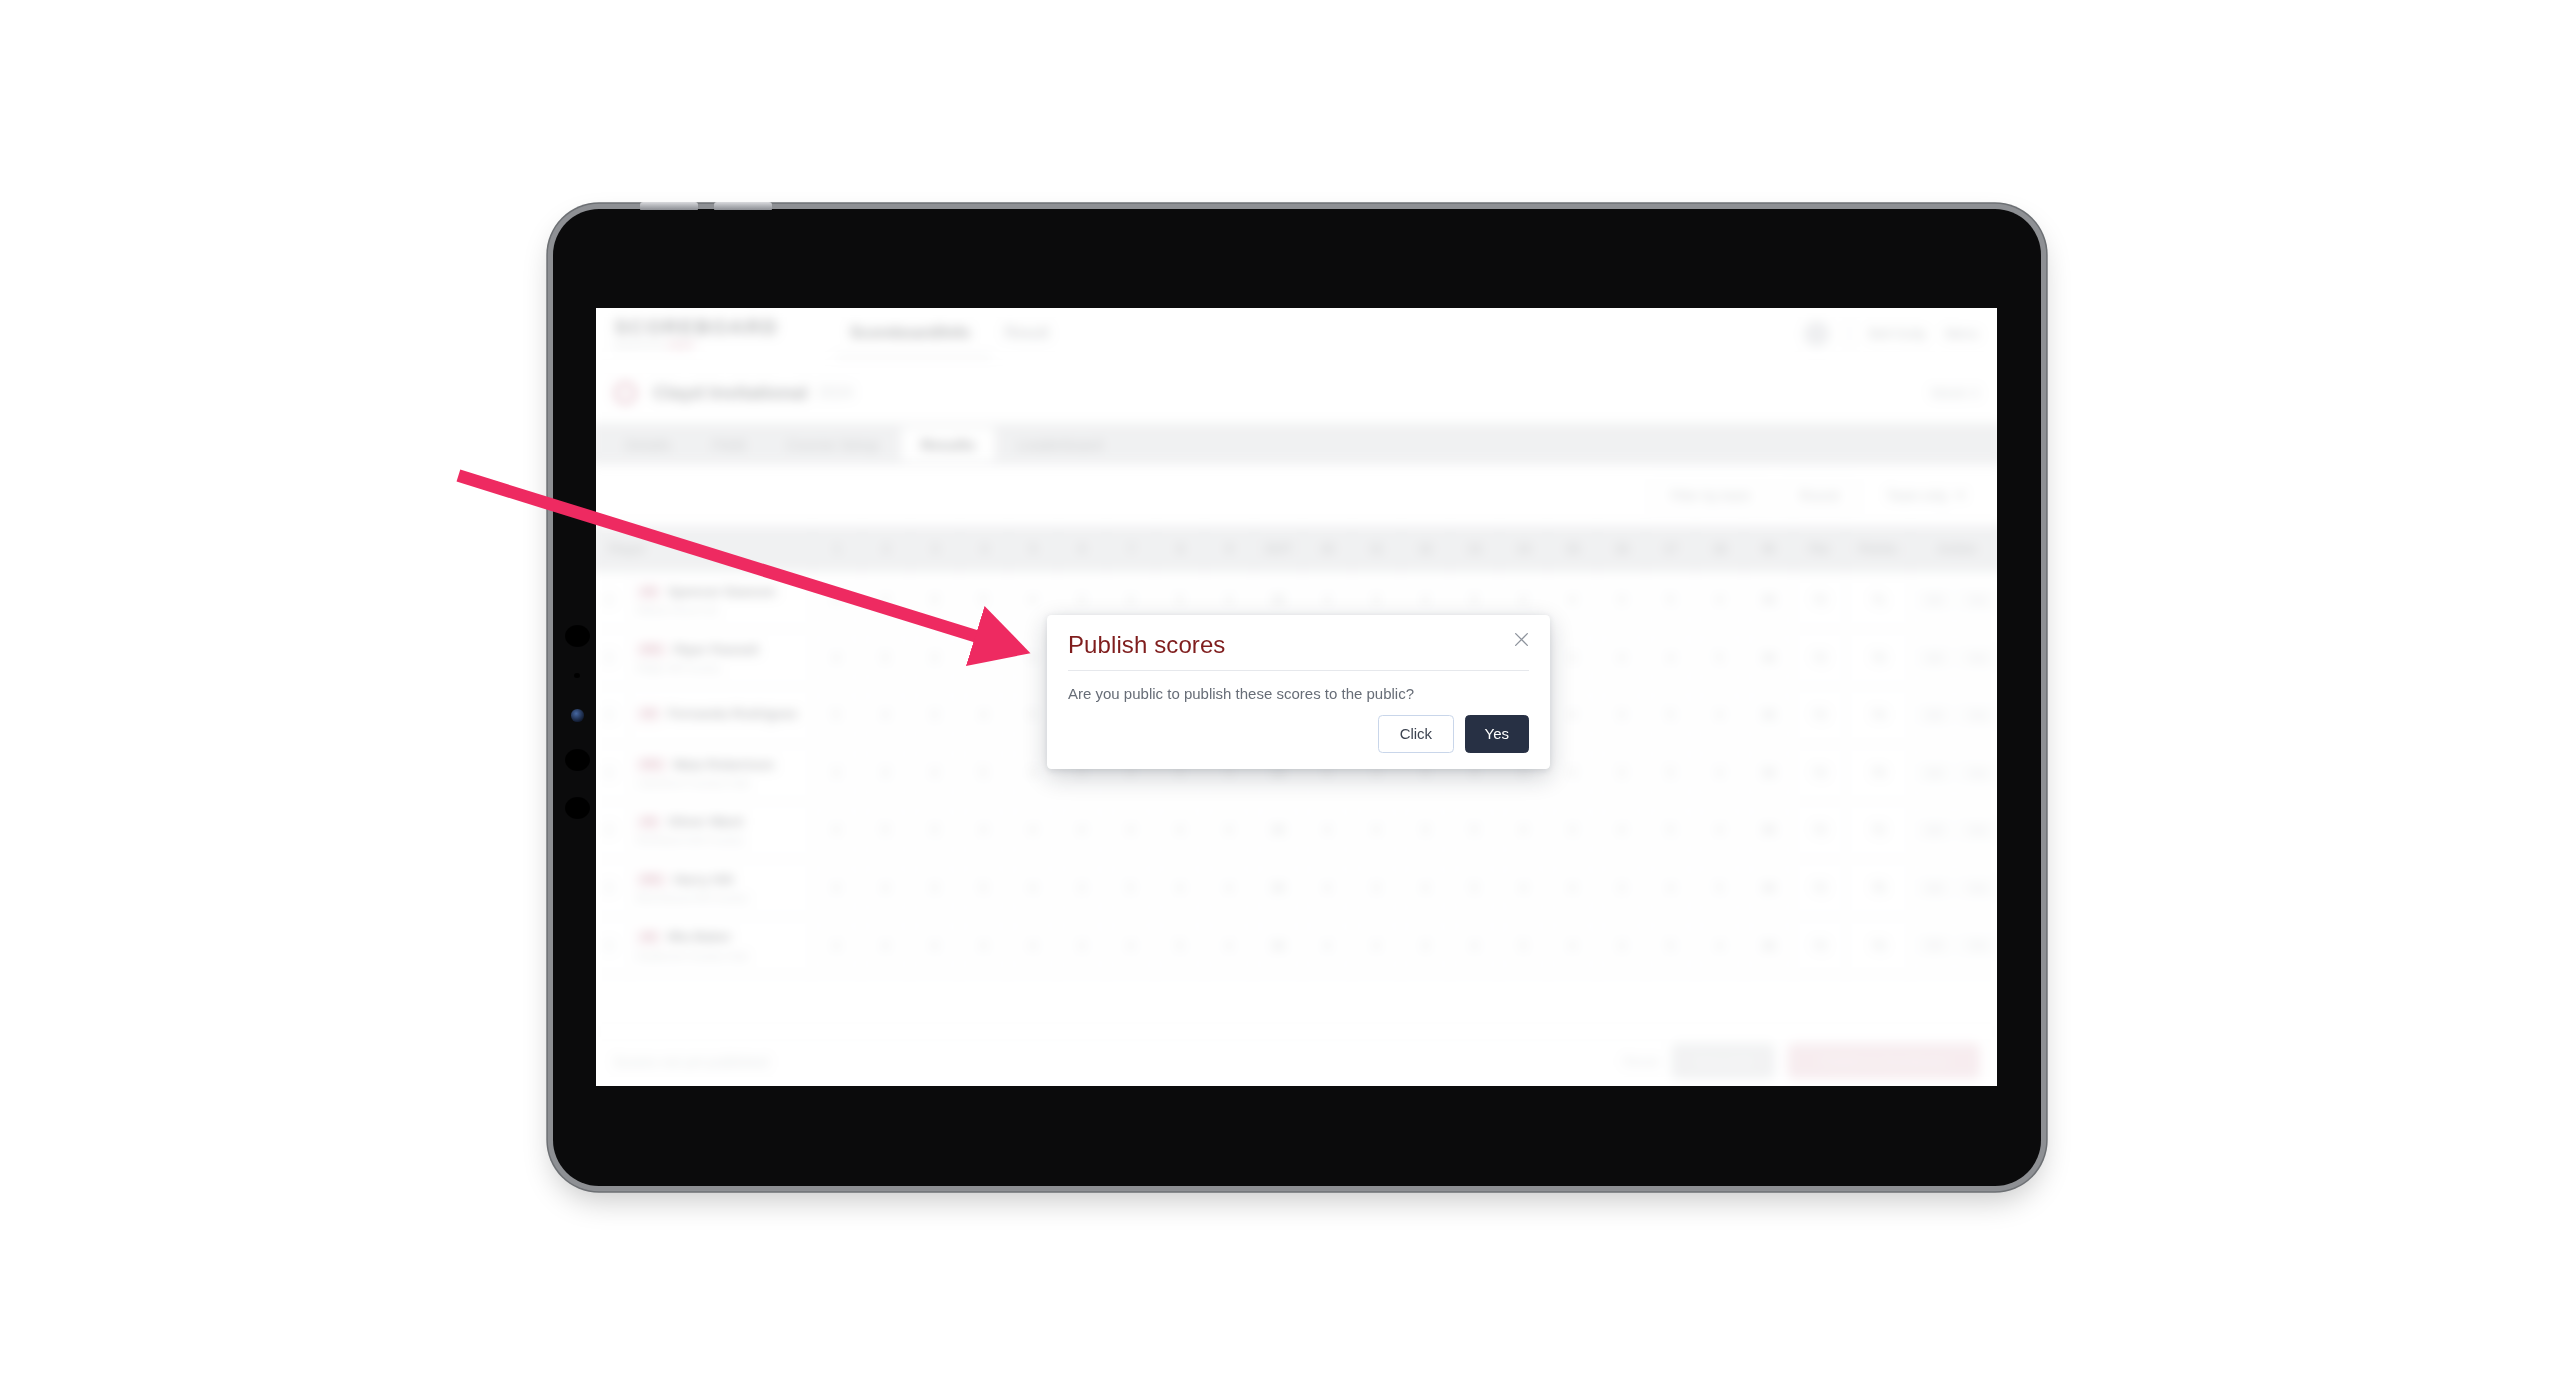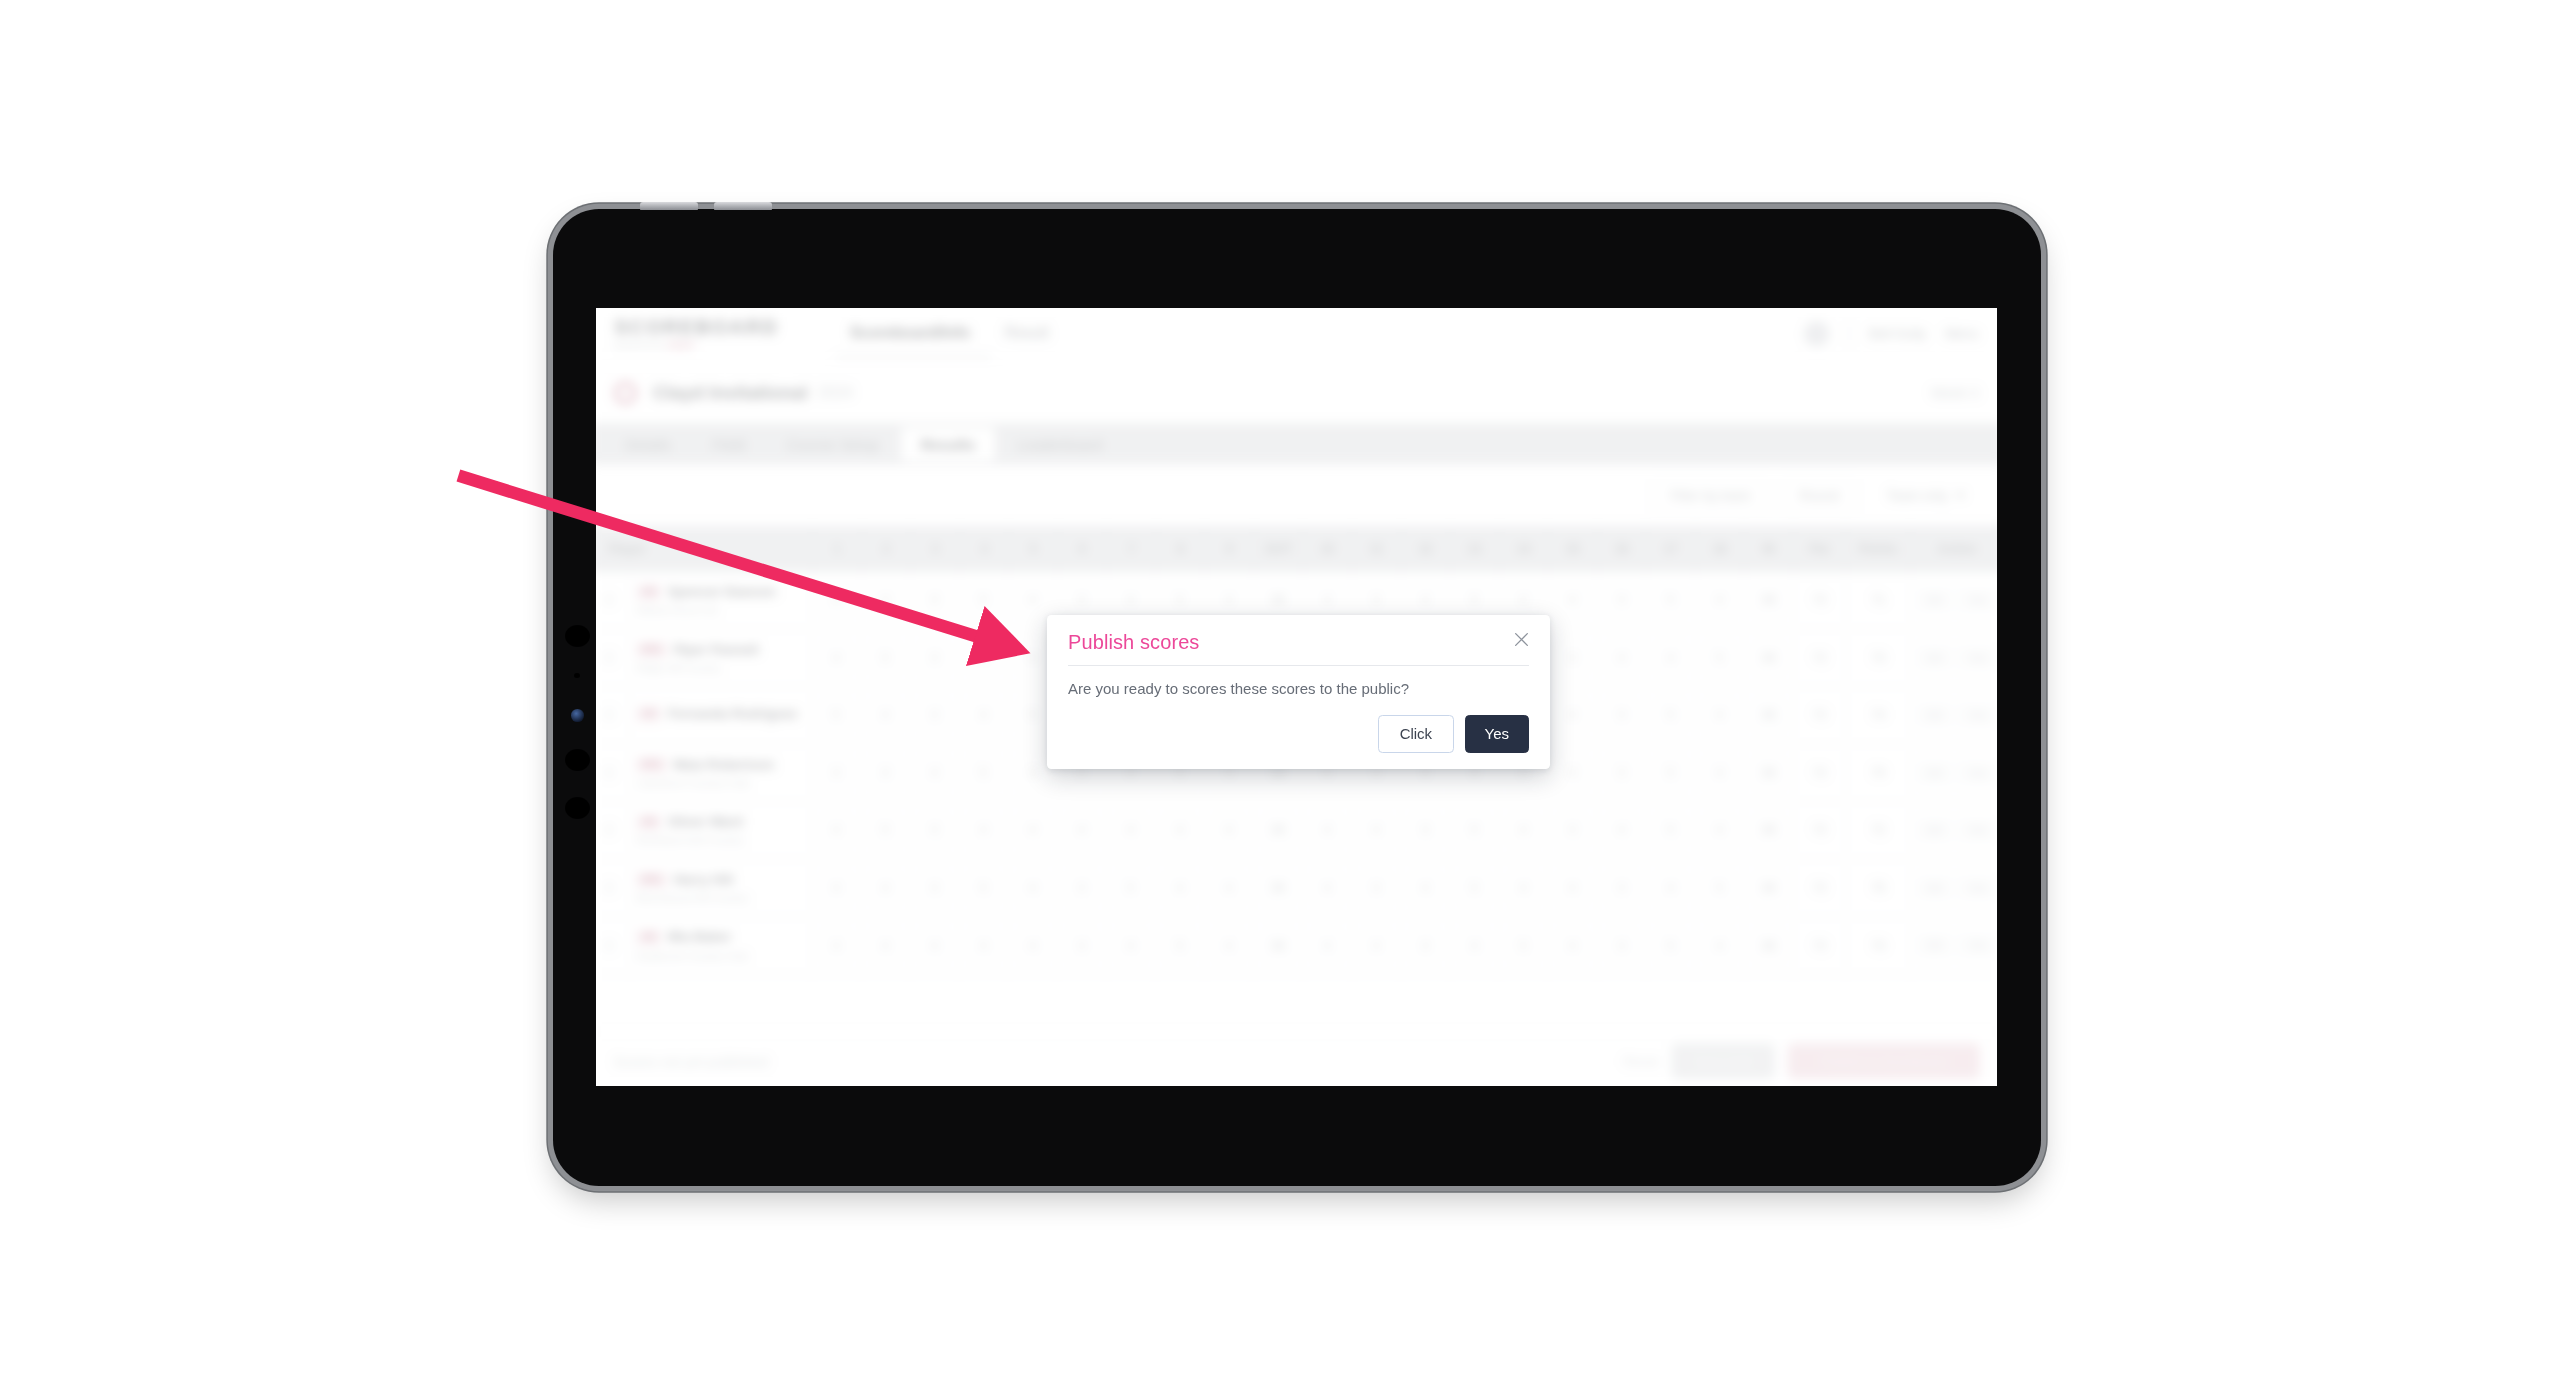--- a/index.html
+++ b/index.html
@@ -239,21 +239,21 @@
     height: 154px;
     background: #ffffff;
     border-radius: 4.4px;
     box-shadow: 0 7.4px 25px rgba(22,28,45,0.20), 0 1.5px 6px rgba(22,28,45,0.10);
     z-index: 40;
   }
   .modal-head {
     position: relative; padding: 16.3px 21px 0 21px;
   }
   .modal-title {
-    font-size: 20px; color: #ec4899; font-weight: 400; letter-spacing: 0.1px;
+    font-size: 24px; color: #7f1d1d; font-weight: 400; letter-spacing: 0.1px;
   }
   .modal-close {
     position: absolute; right: 16.3px; top: 12px;
     width: 25px; height: 25px; color: #8d939c;
     display: flex; align-items: center; justify-content: center;
     font-size: 22px; line-height: 1; cursor: pointer;
   }
   .modal-rule { margin: 10.4px 21px 0 21px; height: 0.7px; background: #e6e8ec; }
   .modal-body {
     padding: 15px 21px 0 21px; font-size: 15px; color: #676d77;
@@ -635,21 +635,21 @@
   <div id="modal">
     <div class="modal-head">
       <div class="modal-title">Publish scores</div>
       <div class="modal-close">
         <svg width="19" height="19" viewBox="0 0 26 26" aria-hidden="true">
           <path d="M5 5 L21 21 M21 5 L5 21" stroke="#8d939c" stroke-width="1.8" fill="none" stroke-linecap="round"></path>
         </svg>
       </div>
     </div>
     <div class="modal-rule"></div>
-    <div class="modal-body">Are you ready to scores these scores to the public?</div>
+    <div class="modal-body">Are you public to publish these scores to the public?</div>
     <div class="modal-actions">
       <button class="btn-cancel">Click</button>
       <button class="btn-yes">Yes</button>
     </div>
   </div>
 
   <svg id="arrow" viewBox="0 0 3484 1874">
     <defs>
       <marker id="ahead" markerWidth="5" markerHeight="5" refX="1.6" refY="2.5" orient="auto" markerUnits="strokeWidth">
         <path d="M0,0 L0,5 L4.6,2.5 z" fill="#ee2a61"></path>

